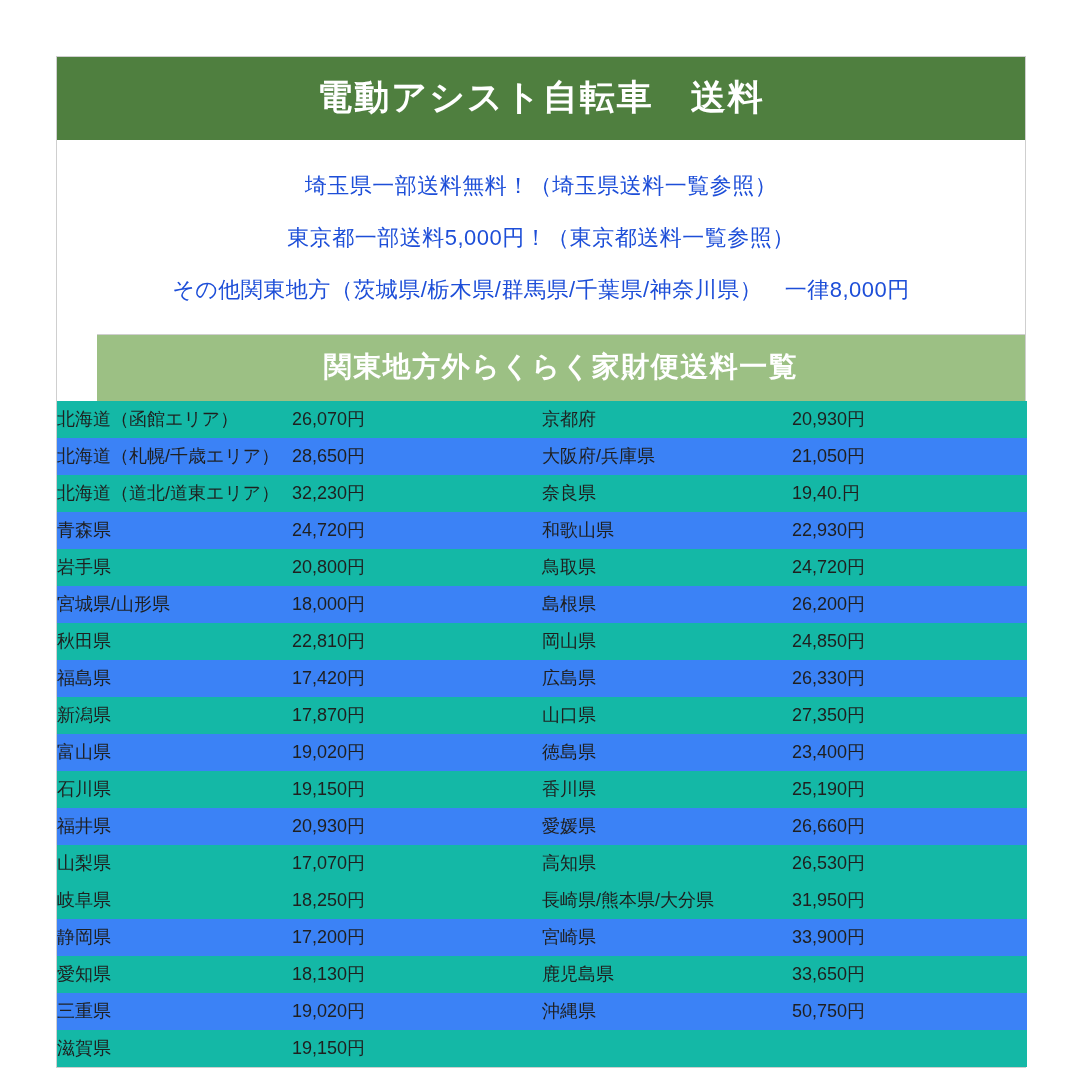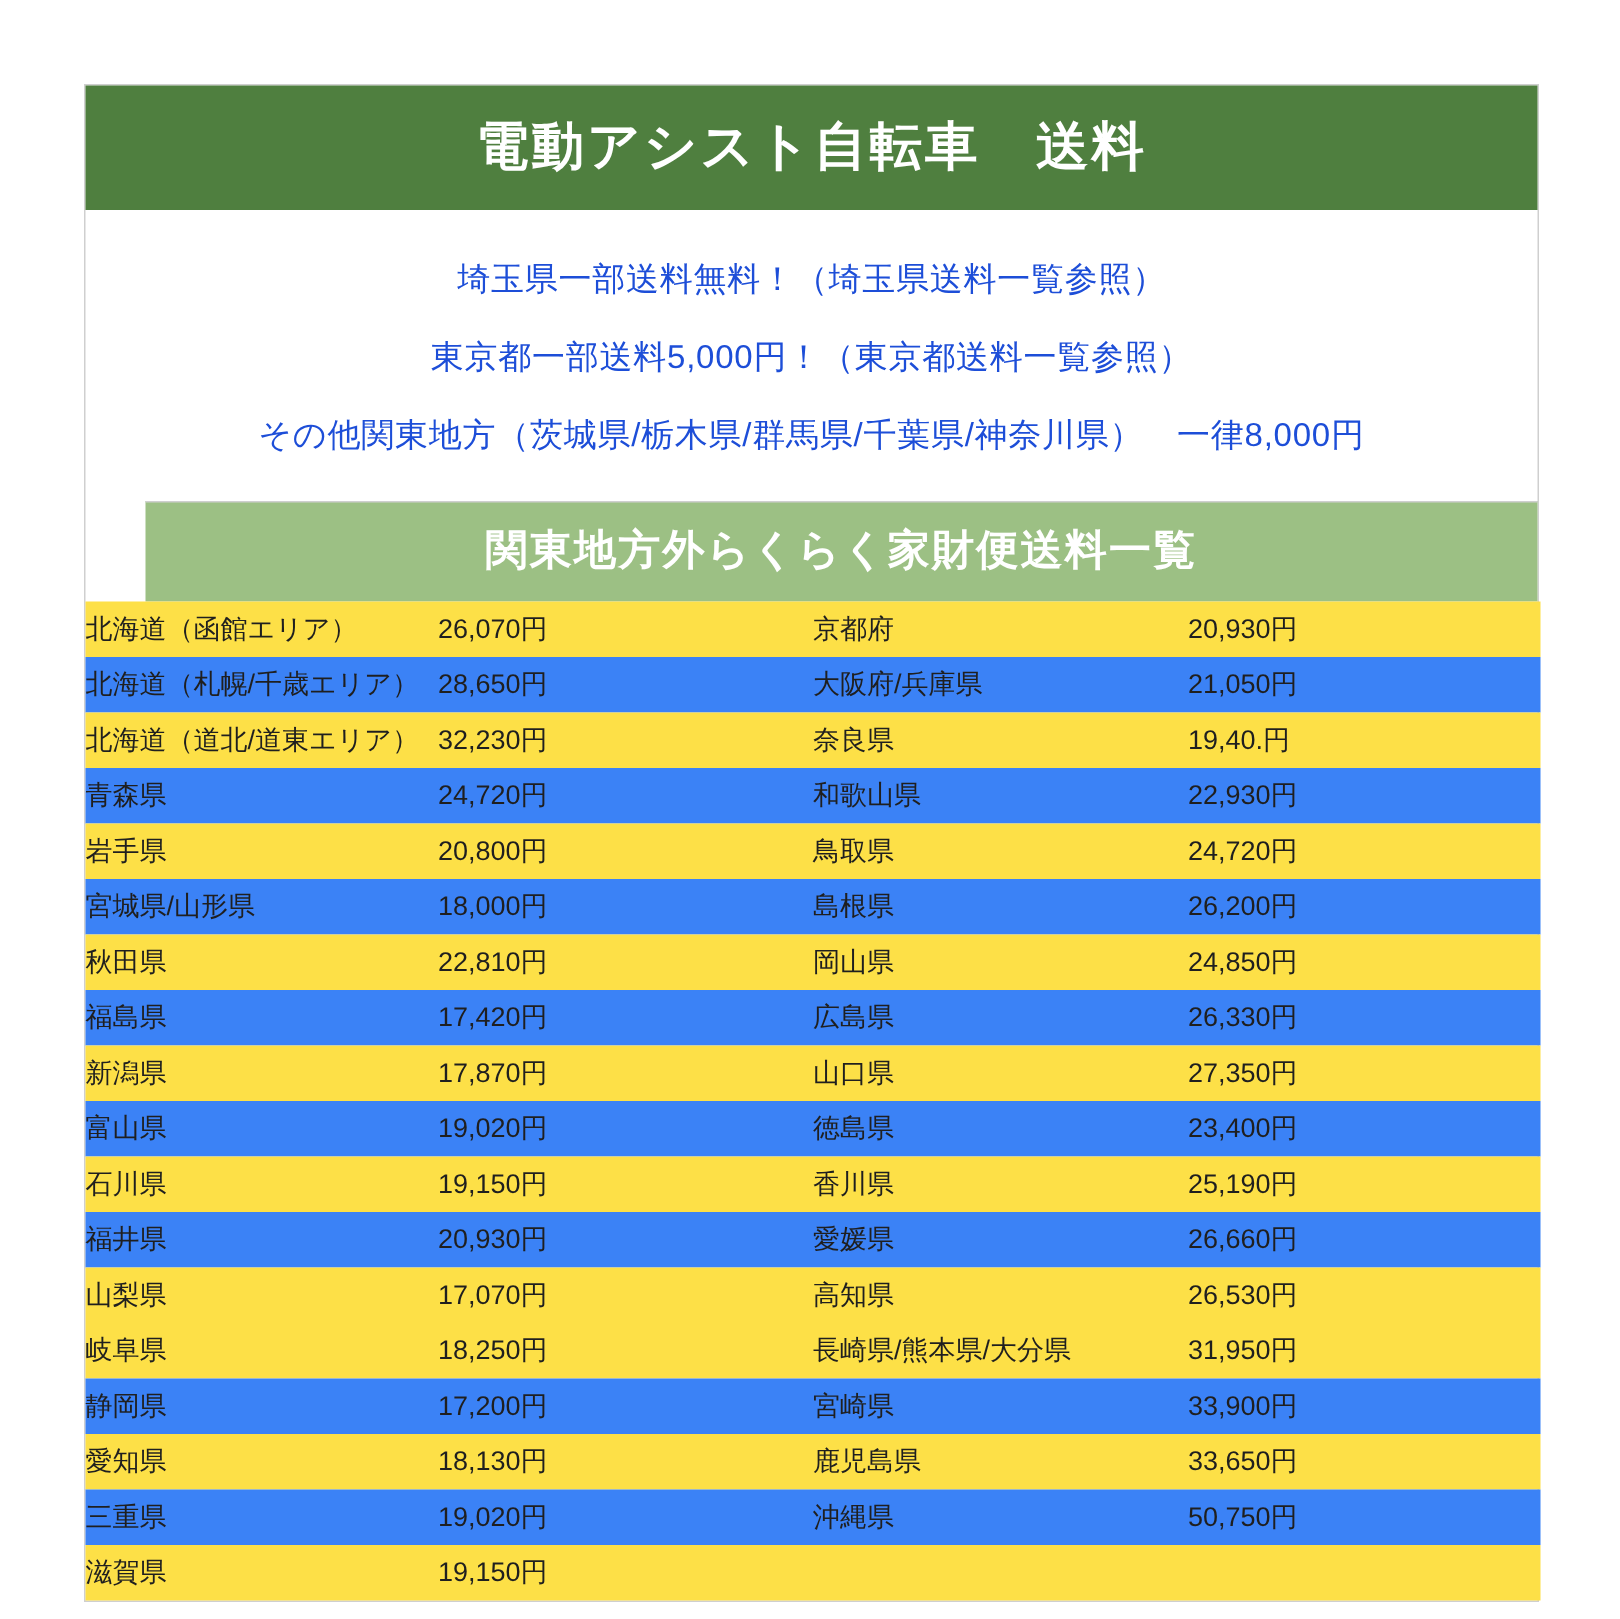--- a/index.html
+++ b/index.html
@@ -72,21 +72,21 @@
     color: #1f1f1f;
     padding: 6px 0 7px 0;
     height: 20px;
     vertical-align: middle;
     border: none;
   }
   td.name-l { padding-left: 12px; width: 235px; }
   td.price-l { width: 250px; text-align: left; padding-left: 8px; }
   td.name-r { padding-left: 10px; width: 250px; }
   td.price-r { width: 235px; text-align: left; padding-left: 8px; }
-  tr.odd td { background: #fde047; }
+  tr.odd td { background: #14b8a6; }
   tr.even td { background: #3b82f6; }
   .divider-col {
     border-left: 1px solid #d8d8d8;
   }
 </style>
 </head>
 <body>
 
 <div class="page">
   <div class="sheet">

